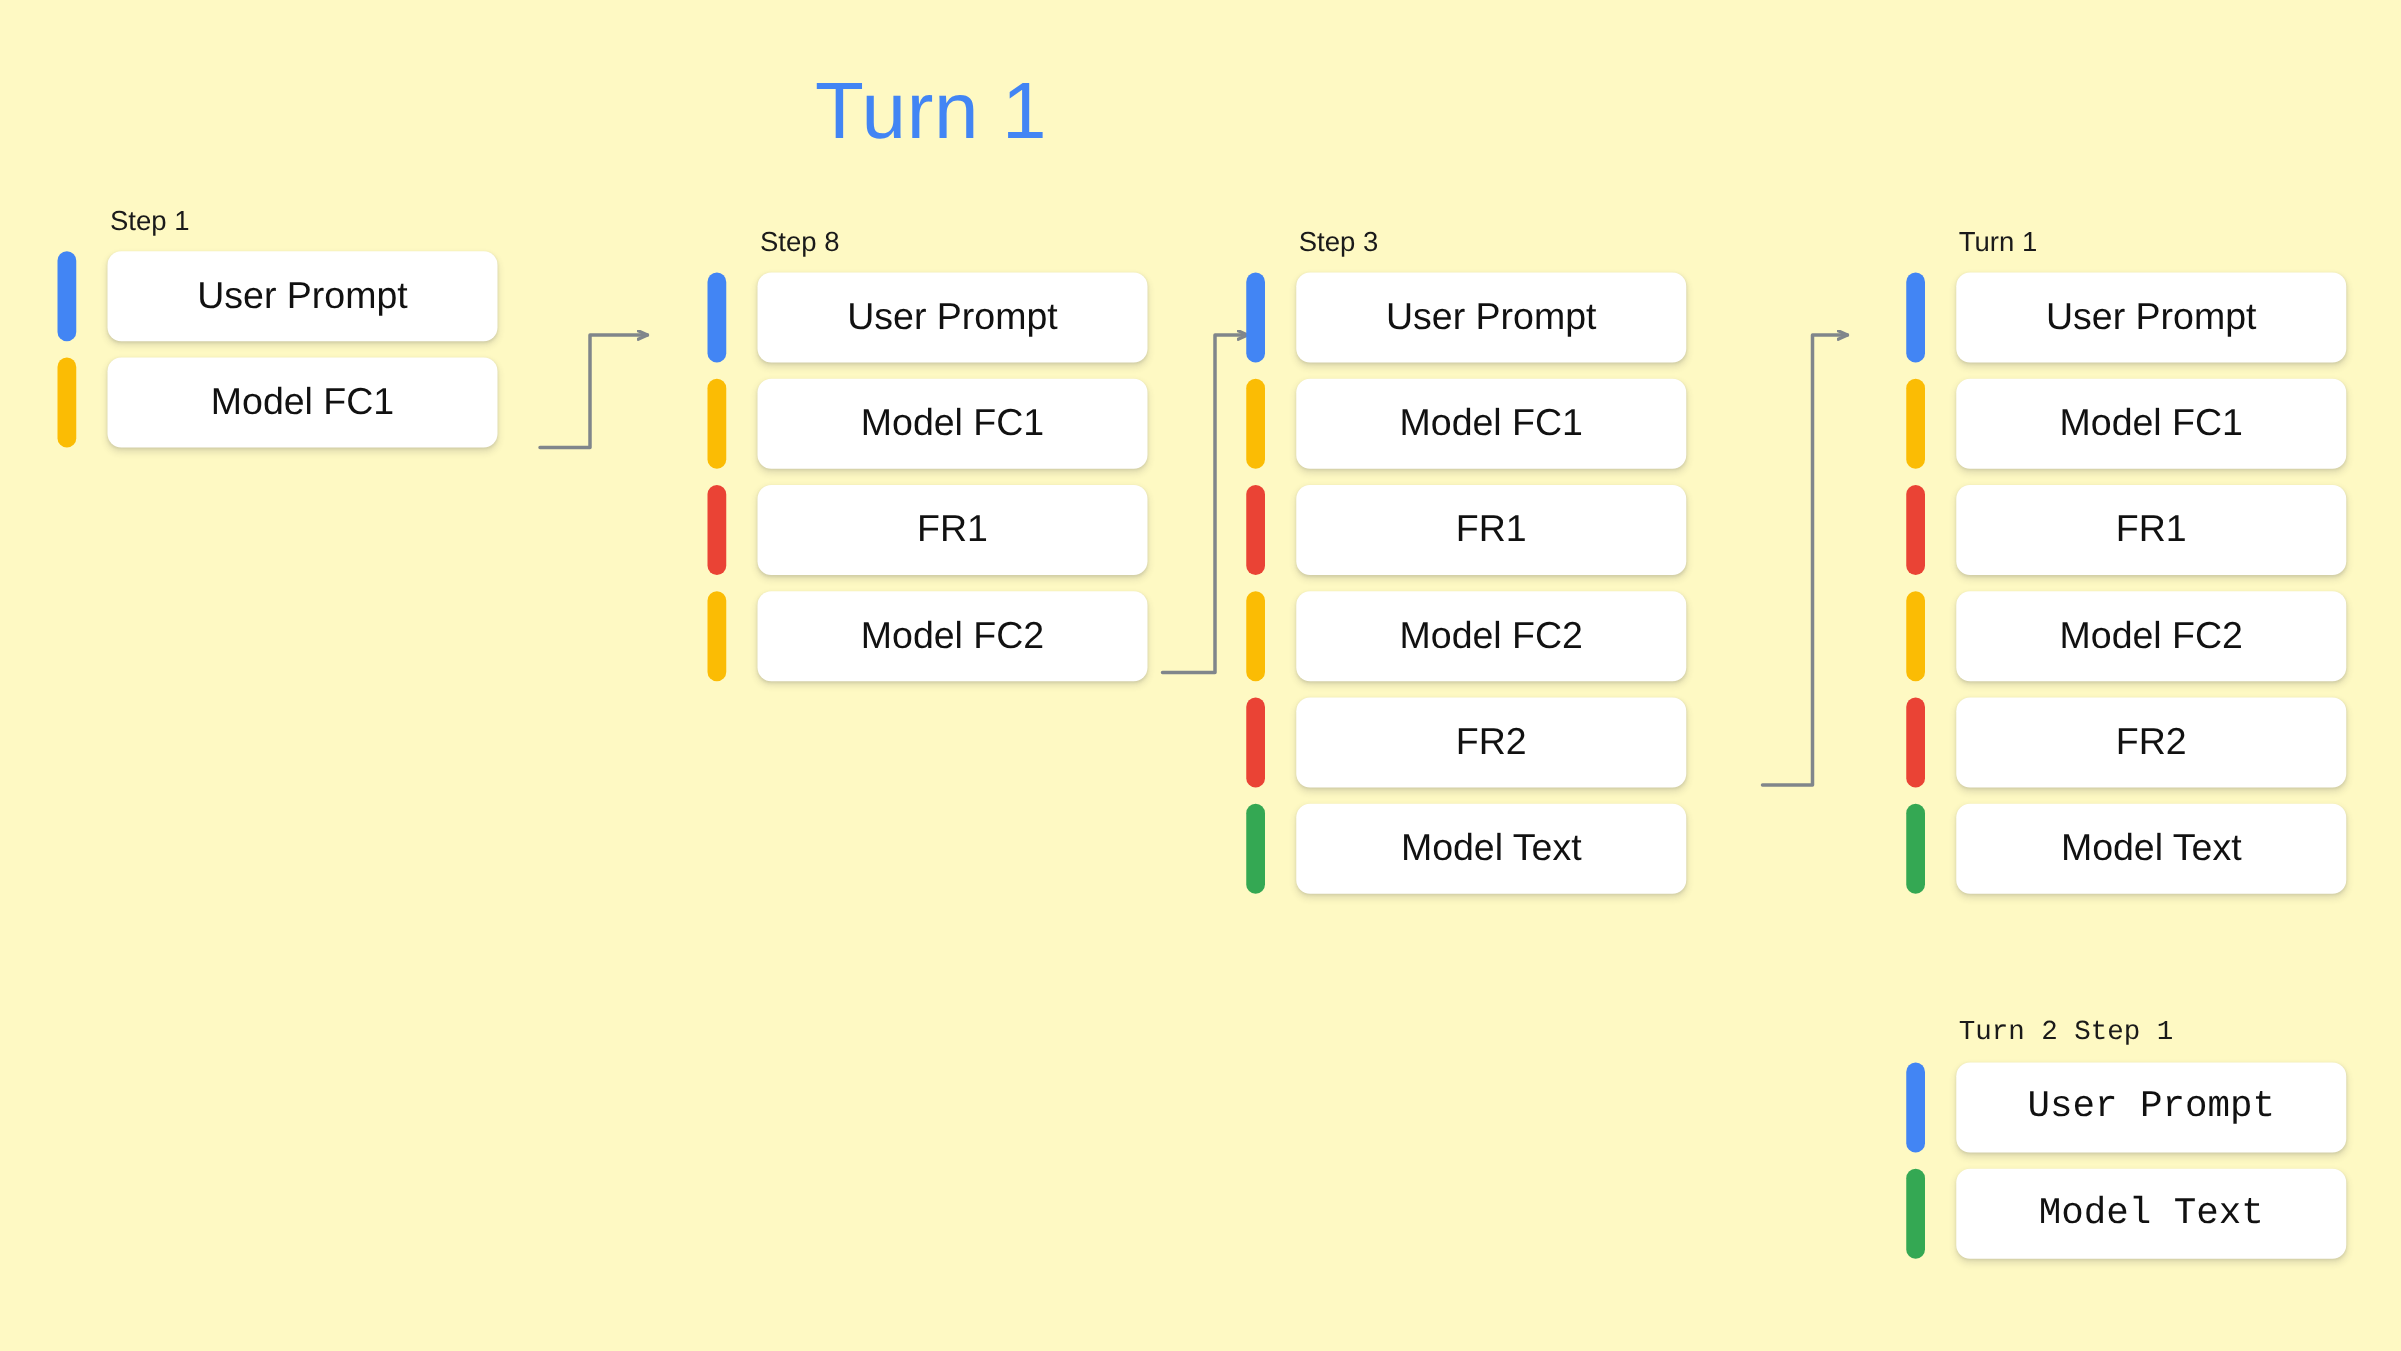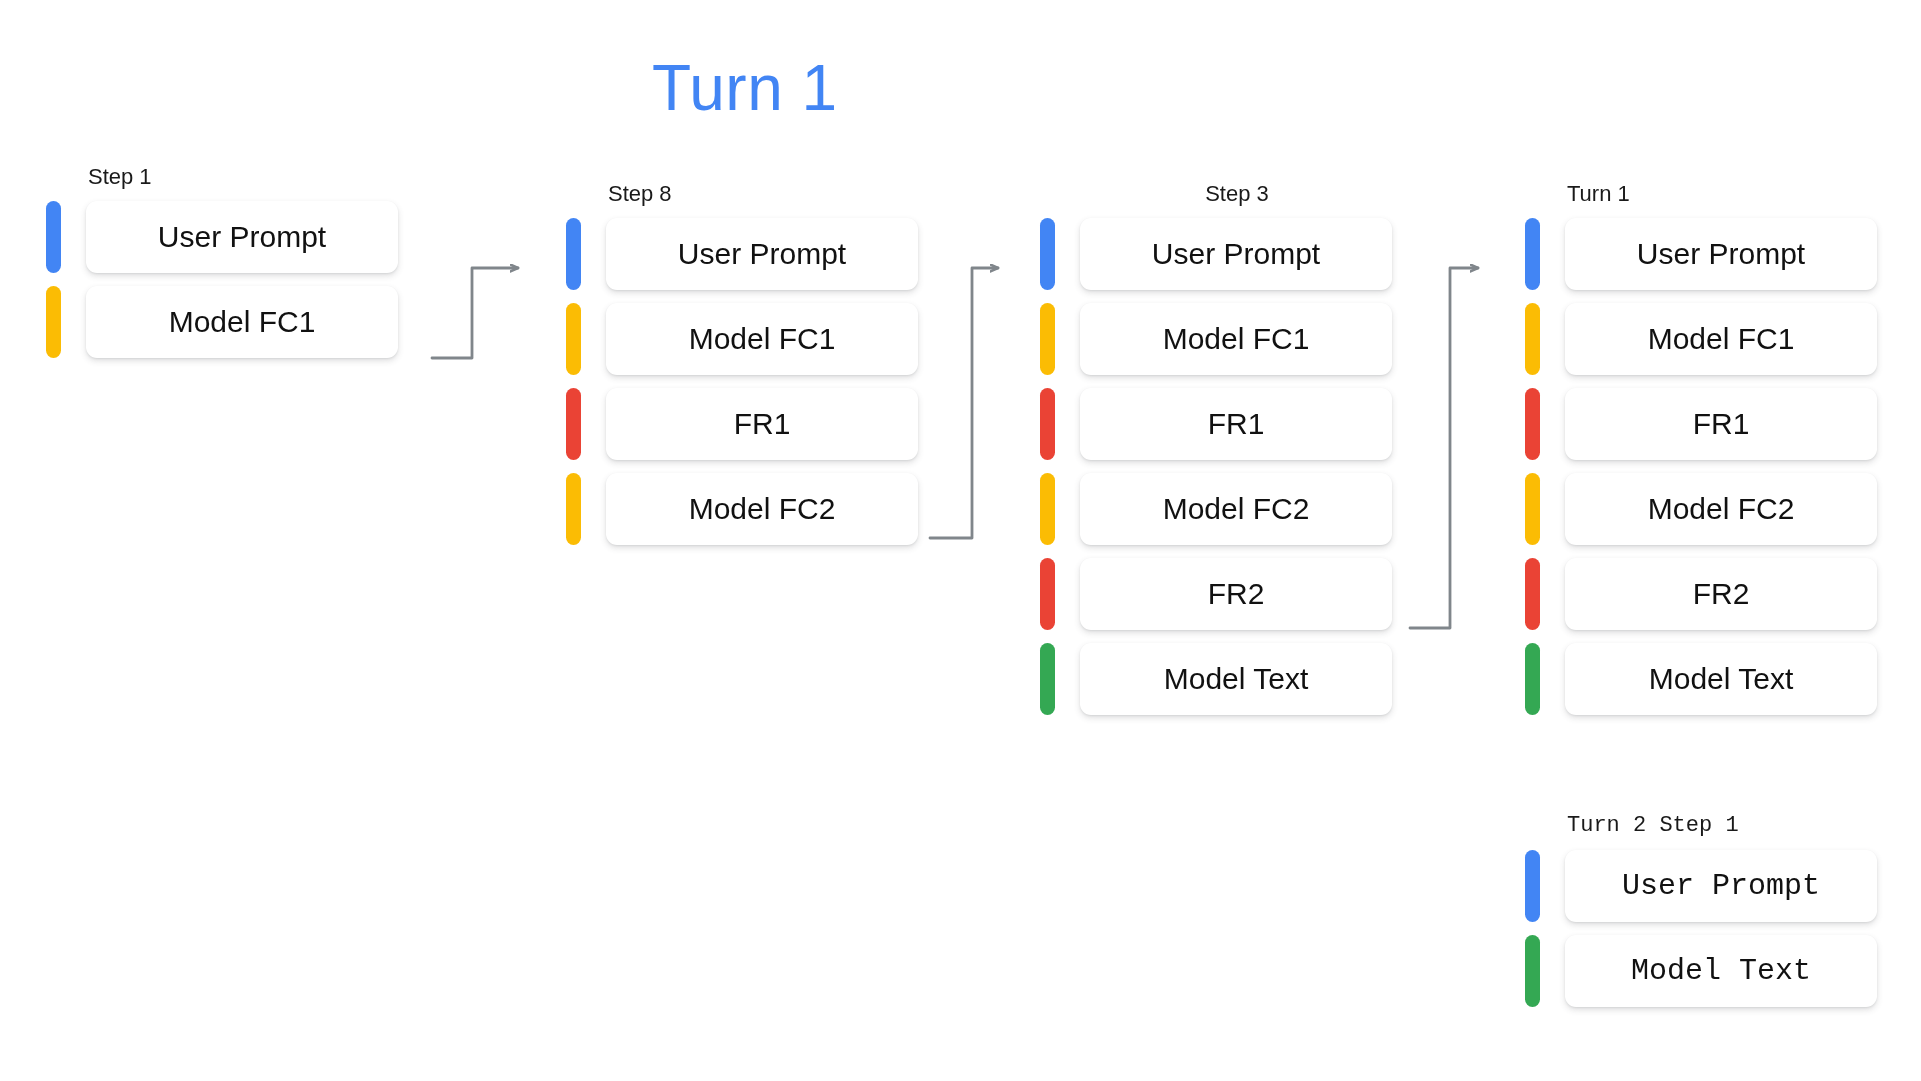--- a/index.html
+++ b/index.html
@@ -4,21 +4,21 @@
 <style>
   html, body {
     margin: 0;
     padding: 0;
     background: #e8eaed;
   }
   #stage {
     position: relative;
     width: 1921px;
     height: 1081px;
-    background: #ffffff;
+    background: #fef9c3;
     font-family: "Liberation Sans", "DejaVu Sans", sans-serif;
     overflow: hidden;
   }
 
   
   .turn-title {
     position: absolute;
     color: #4285f4;
     font-size: 64px;
     font-weight: 400;
@@ -29,21 +29,21 @@
   #turn-title-1 { left: 652px; top: 56px; }
   #turn-title-2 { left: 1605px; top: 56px; }
 
   
   .column {
     position: absolute;
     width: 352px;
   }
   #col-1 { left: 46px;   top: 166px; }
   #col-2 { left: 566px;  top: 183px; }
-  #col-3 { left: 1040px; top: 183px; text-align: center; }
+  #col-3 { left: 997px; top: 183px; }
   #col-4 { left: 1525px; top: 183px; }
   #col-5 { left: 1525px; top: 815px; font-family: Liberation Mono, monospace; }
 
   .column-label {
     font-size: 22px;
     font-weight: 400;
     color: #1a1a1a;
     line-height: 1;
     margin-left: 42px;
     margin-bottom: 13px;

